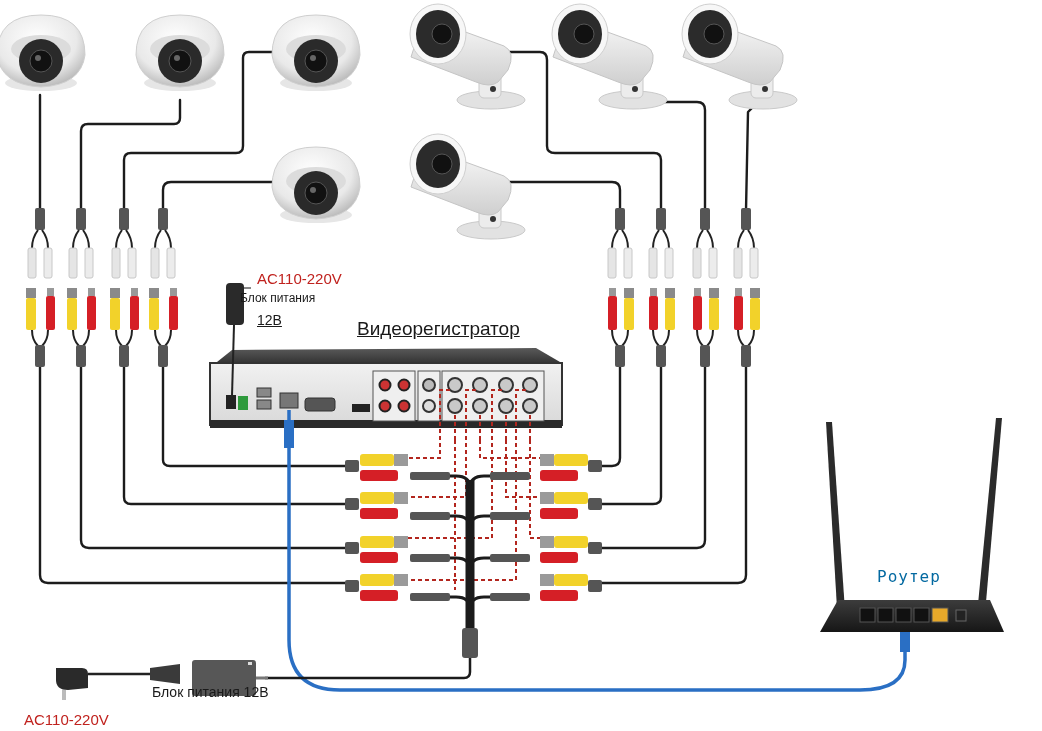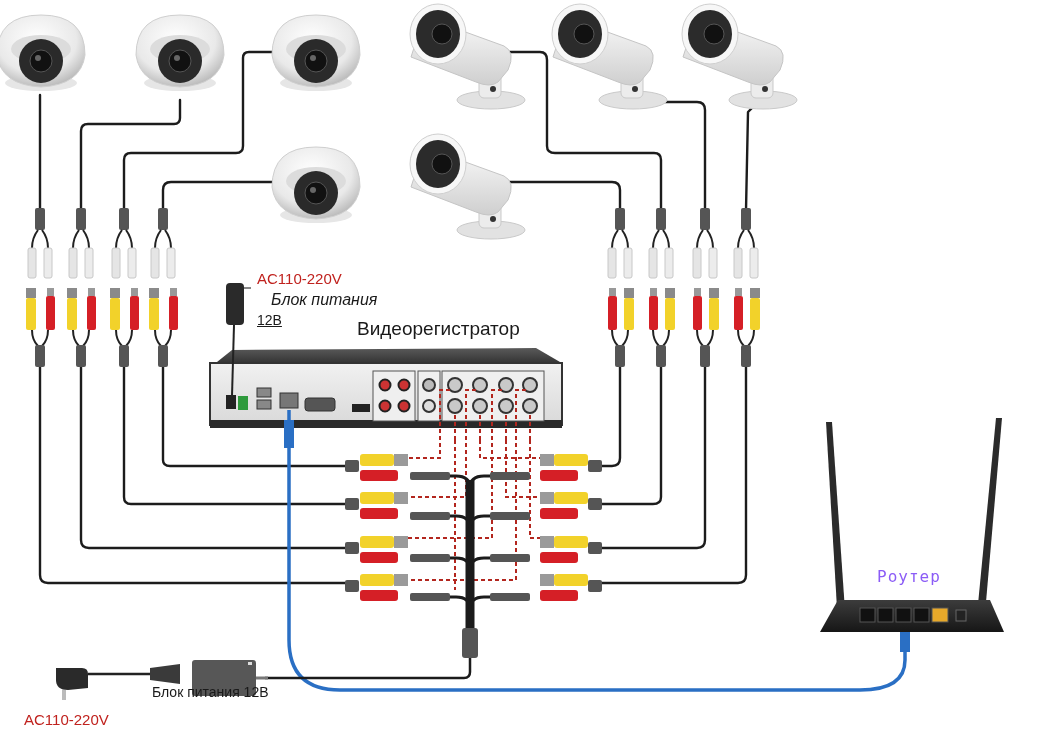--- a/index.html
+++ b/index.html
@@ -339,19 +339,19 @@
         <rect x="62" y="690" width="4" height="10" fill="#bbb"></rect>
         <line x1="88" y1="674" x2="150" y2="674" stroke="#222" stroke-width="2.5"></line>
         <path d="M150 668 L180 664 L180 684 L150 680 Z" fill="#3a3a3a"></path>
         <rect x="192" y="660" width="64" height="36" rx="3" fill="#575757"></rect>
         <rect x="248" y="662" width="4" height="3" fill="#ddd"></rect>
         <line x1="256" y1="678" x2="268" y2="678" stroke="#777" stroke-width="3"></line>
       </g>
 </svg>
 
 <div class="lbl red" style="left:257px;top:270px;font-size:15px;">AC110-220V</div>
-<div class="lbl blk" style="left:271px;top:291px;font-size:16px;font-style:italic;">Блок питания</div>
+<div class="lbl blk" style="left:240px;top:291px;font-size:12px;">Блок питания</div>
 <div class="lbl blk" style="left:257px;top:312px;font-size:14px;text-decoration:underline;">12В</div>
-<div class="lbl blk" style="left:357px;top:318px;font-size:19px;">Видеорегистратор</div>
-<div class="lbl blk" style="left:877px;top:567px;font-size:16px;letter-spacing:1px;font-family:'DejaVu Sans Mono',monospace;color:#8b5cf6;">Роутер</div>
+<div class="lbl blk" style="left:357px;top:318px;font-size:19px;text-decoration:underline;">Видеорегистратор</div>
+<div class="lbl blk" style="left:877px;top:567px;font-size:16px;letter-spacing:1px;font-family:'DejaVu Sans Mono',monospace;color:#0369a1;">Роутер</div>
 <div class="lbl red" style="left:24px;top:711px;font-size:15px;">AC110-220V</div>
 <div class="lbl blk" style="left:152px;top:684px;font-size:14px;">Блок питания 12В</div>
 </div>
 
 </body></html>

